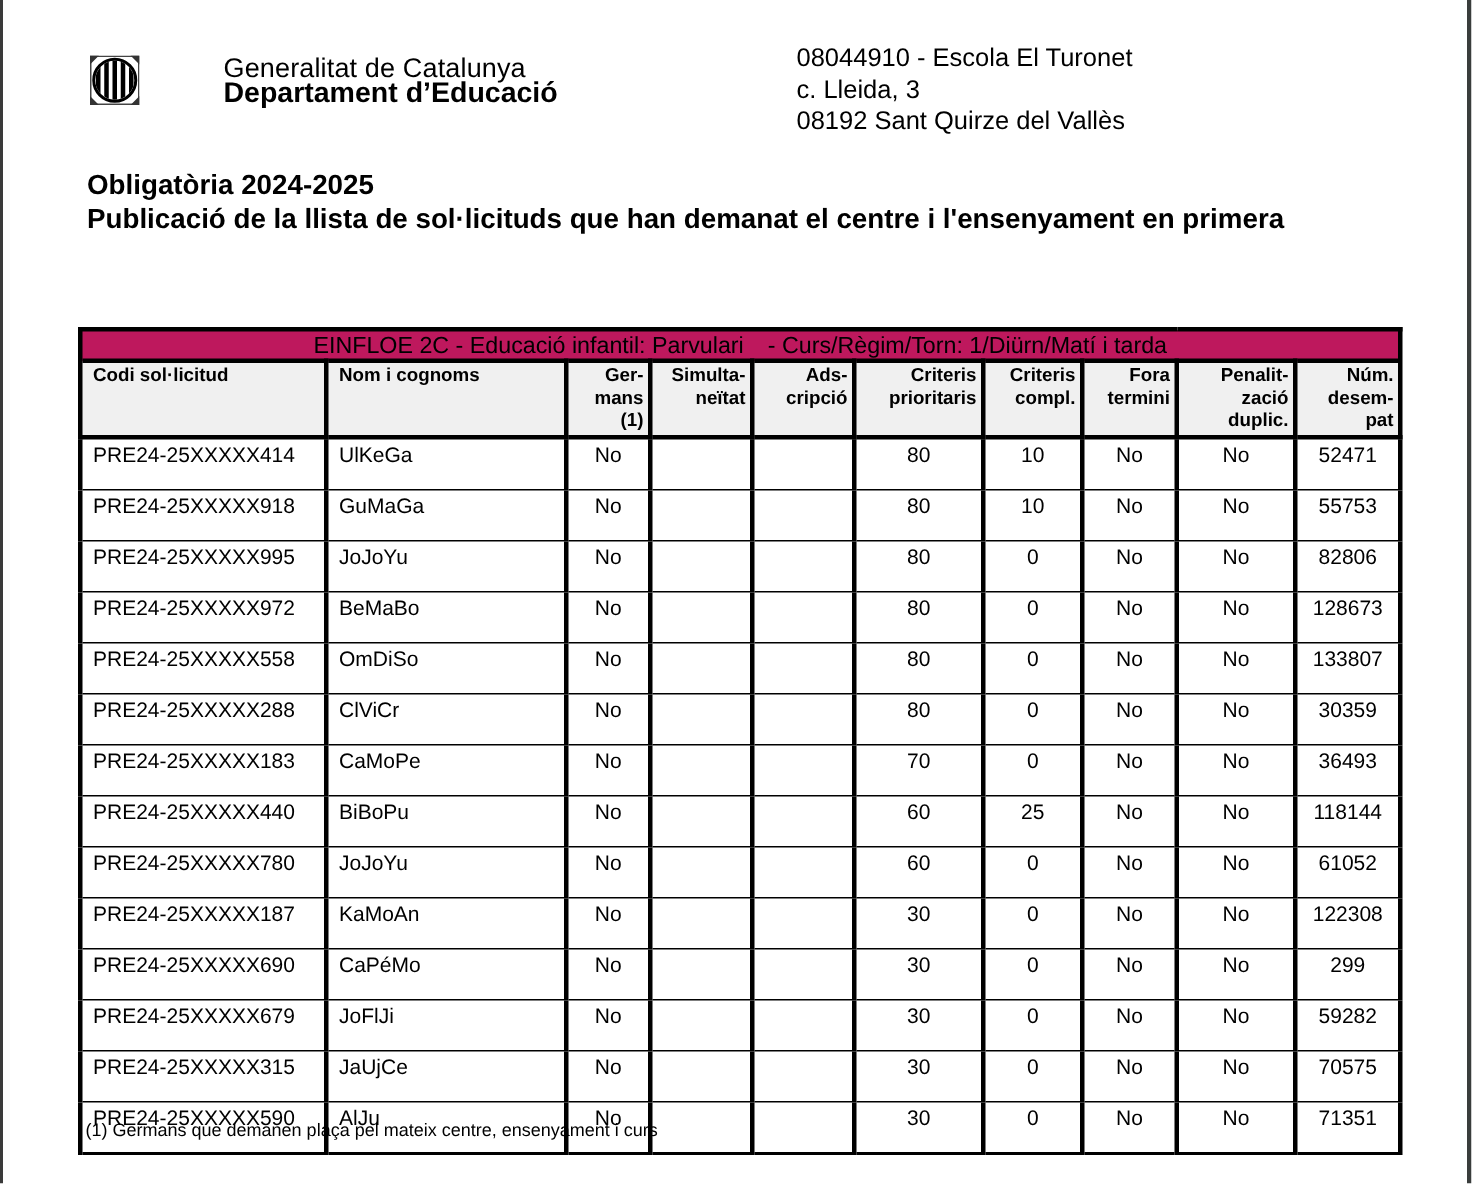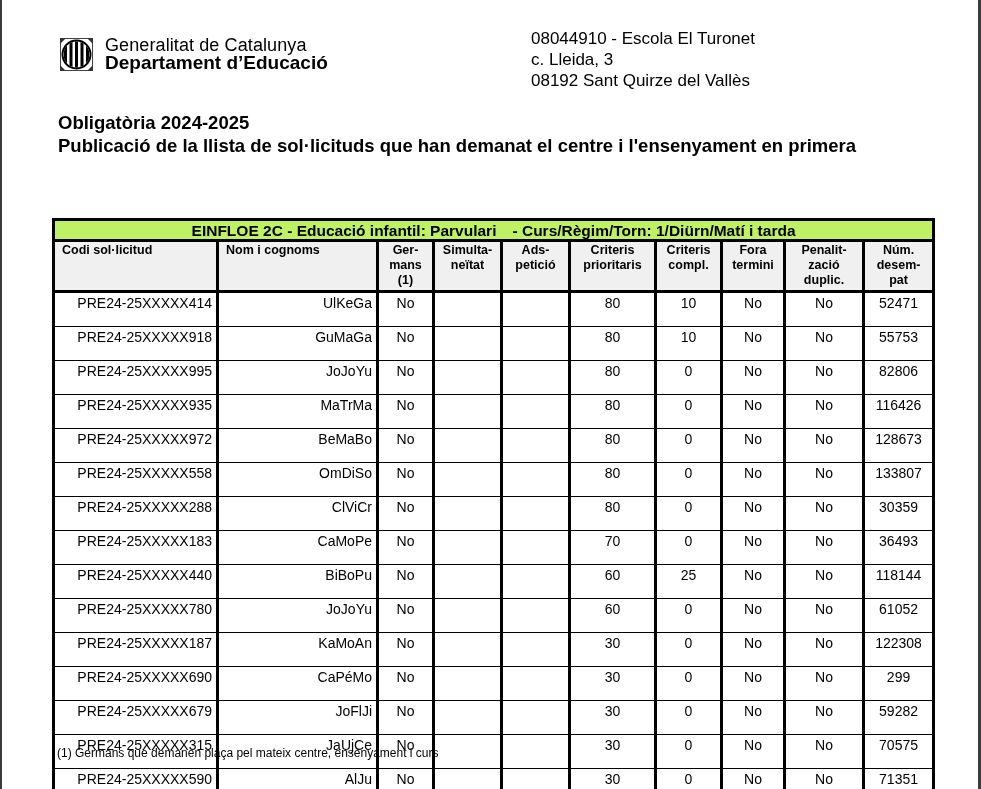--- a/index.html
+++ b/index.html
@@ -1,47 +1,47 @@
 <!DOCTYPE html>
 <html><head>
 <meta charset="utf-8">
 <style>
   html, body { margin:0; padding:0; }
   body { width:981px; height:789px; background:#ffffff; position:relative; overflow:hidden;
          font-family:"Liberation Sans", sans-serif; color:#000; }
   .left-edge { position:absolute; left:0; top:0; width:2px; height:789px; background:#3a3a3a; }
   .right-edge { position:absolute; left:978px; top:0; width:3px; height:789px; background:#3a3d3c; }
-  .logo { position:absolute; left:60px; top:37px; display:flex; align-items:flex-end; }
+  .logo { position:absolute; left:60px; top:37px; display:flex; align-items:flex-start;gap:44px; }
   .logo-mark { width:33px; height:33px; margin-right:12px; }
   .logo-text { line-height:17px; }
   .logo-line1 { font-size:18px; font-weight:normal; letter-spacing:0.1px; }
   .logo-line2 { font-size:19px; font-weight:bold; }
   .school { position:absolute; left:531px; top:28px; font-size:17px; line-height:21px; }
   .titles { position:absolute; left:58px; top:112px; font-size:18.5px; font-weight:bold; line-height:22.5px; }
   .titles div { white-space:nowrap; }
   table.list { position:absolute; left:52px; top:218px; border-collapse:collapse; table-layout:fixed;
                width:880px; font-size:14px; }
   table.list col.c1 { width:164px; } table.list col.c2 { width:160px; } table.list col.c3 { width:56px; }
   table.list col.c4 { width:68px; } table.list col.c5 { width:68px; } table.list col.c6 { width:86px; }
   table.list col.c7 { width:66px; } table.list col.c8 { width:63px; } table.list col.c9 { width:79px; }
   table.list col.c10 { width:70px; }
-  .caption-row th { background:#bef264; font-size:15.5px; font-weight:bold; text-align:center;
+  .caption-row th { background:#be185d; font-size:15.5px; font-weight:normal; text-align:center;
                     border-top:3px solid #000; border-left:3px solid #000; border-right:3px solid #000;
                     padding:1px 0 0 0; height:17px; line-height:17px; }
   .caption-row th span.gap { display:inline-block; width:16px; }
   .head-row th { background:#f0f0f0; font-size:12.5px; font-weight:bold; vertical-align:top;
                  border-top:3px solid #000; border-bottom:3px solid #000; border-left:3px solid #000;
                  border-right:3px solid #000; padding:1px 3px 0 3px; line-height:15px; height:47px;
-                 text-align:center; }
+                 text-align:right; }
   .head-row th.la { text-align:left; padding-left:7px; }
   .head-row th.nl { white-space:pre-line; }
   tbody td { border-left:3px solid #000; border-right:3px solid #000; border-bottom:1px solid #000;
              height:31px; vertical-align:top; padding:2px 4px 0 4px; font-size:14px; line-height:16px;
              text-align:center; }
-  tbody td.la { text-align:right; padding-left:7px;margin-top:13px; }
+  tbody td.la { text-align:left; padding-left:7px;margin-top:13px; }
   tbody tr:last-child td { border-bottom:2px solid #000; }
   .footnote { position:absolute; left:57px; top:746px; font-size:12px; }
 </style>
 </head>
 <body>
 
 <div class="left-edge"></div>
 <div class="right-edge"></div>
 
 <div class="logo">
@@ -98,21 +98,21 @@
     </tr>
     <tr class="head-row" id="head-row">
         <th class="la nl">Codi sol·licitud</th>
         <th class="la nl">Nom i cognoms</th>
         <th class="nl">Ger-
 mans
 (1)</th>
         <th class="nl">Simulta-
 neïtat</th>
         <th class="nl">Ads-
-petició</th>
+cripció</th>
         <th class="nl">Criteris
 prioritaris</th>
         <th class="nl">Criteris
 compl.</th>
         <th class="nl">Fora
 termini</th>
         <th class="nl">Penalit-
 zació
 duplic.</th>
         <th class="nl">Núm.
@@ -151,32 +151,20 @@
         <td>No</td>
         <td></td>
         <td></td>
         <td>80</td>
         <td>0</td>
         <td>No</td>
         <td>No</td>
         <td>82806</td>
       </tr>
       <tr>
-        <td class="la">PRE24-25XXXXX935</td>
-        <td class="la">MaTrMa</td>
-        <td>No</td>
-        <td></td>
-        <td></td>
-        <td>80</td>
-        <td>0</td>
-        <td>No</td>
-        <td>No</td>
-        <td>116426</td>
-      </tr>
-      <tr>
         <td class="la">PRE24-25XXXXX972</td>
         <td class="la">BeMaBo</td>
         <td>No</td>
         <td></td>
         <td></td>
         <td>80</td>
         <td>0</td>
         <td>No</td>
         <td>No</td>
         <td>128673</td>

